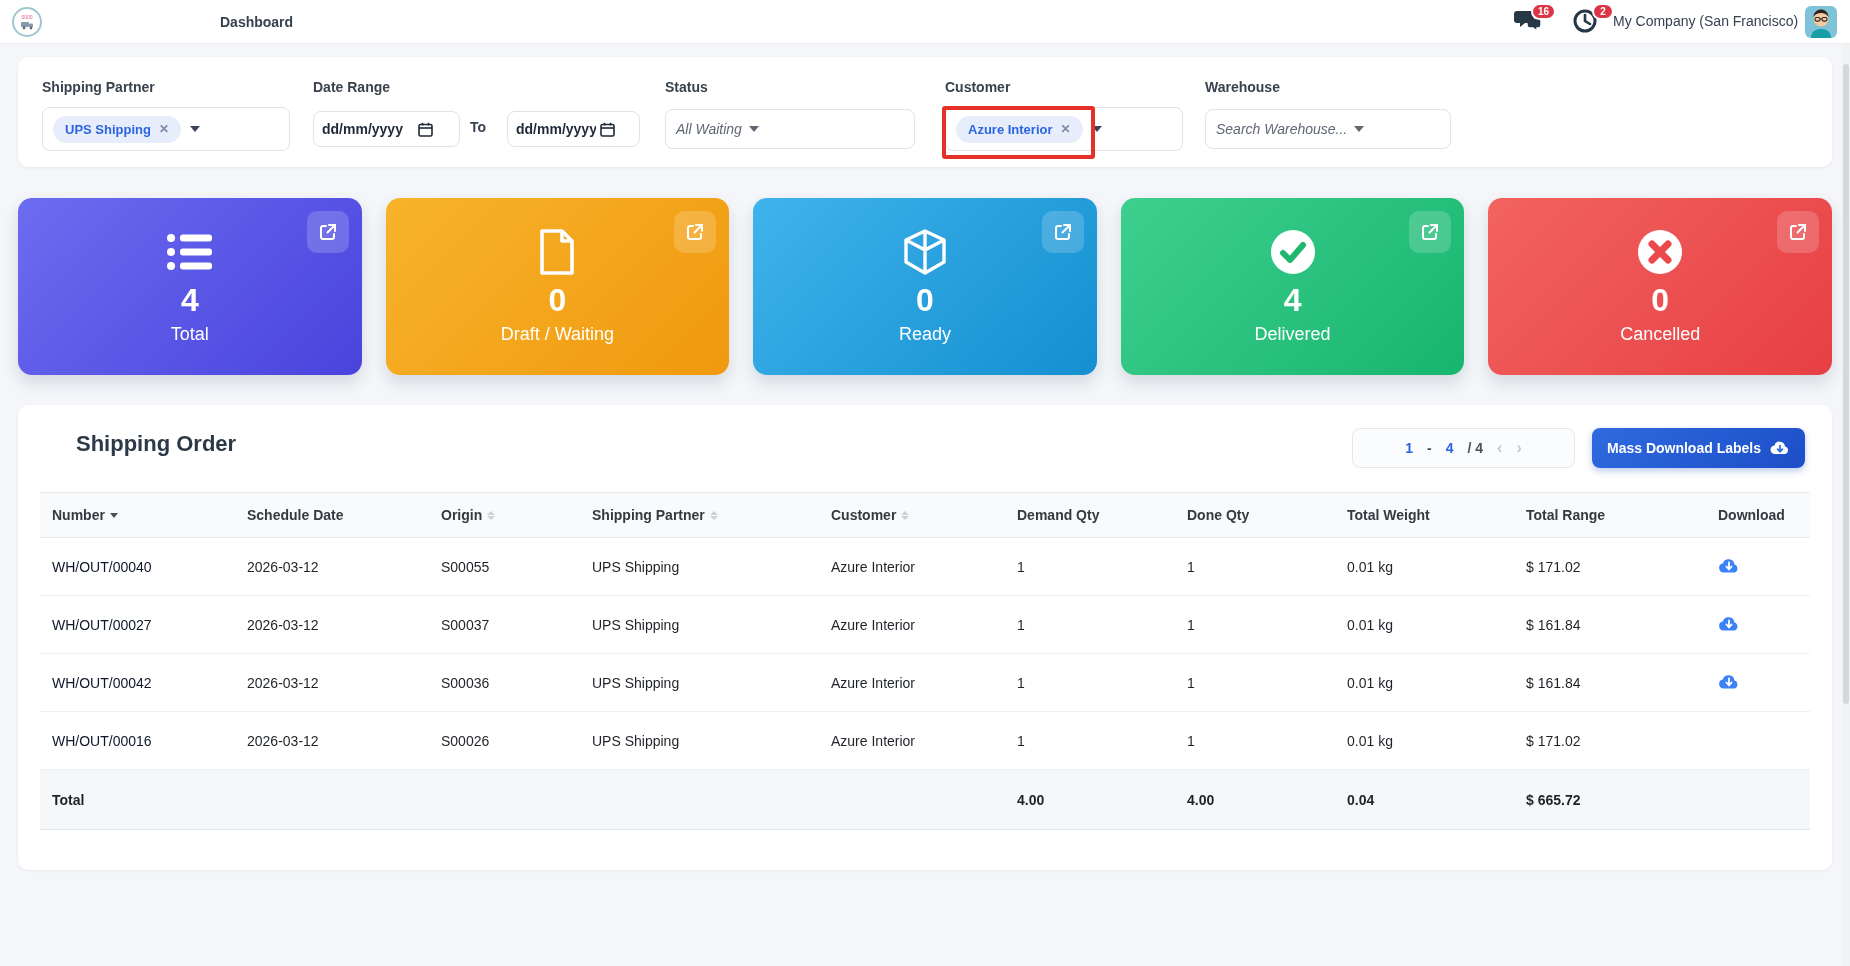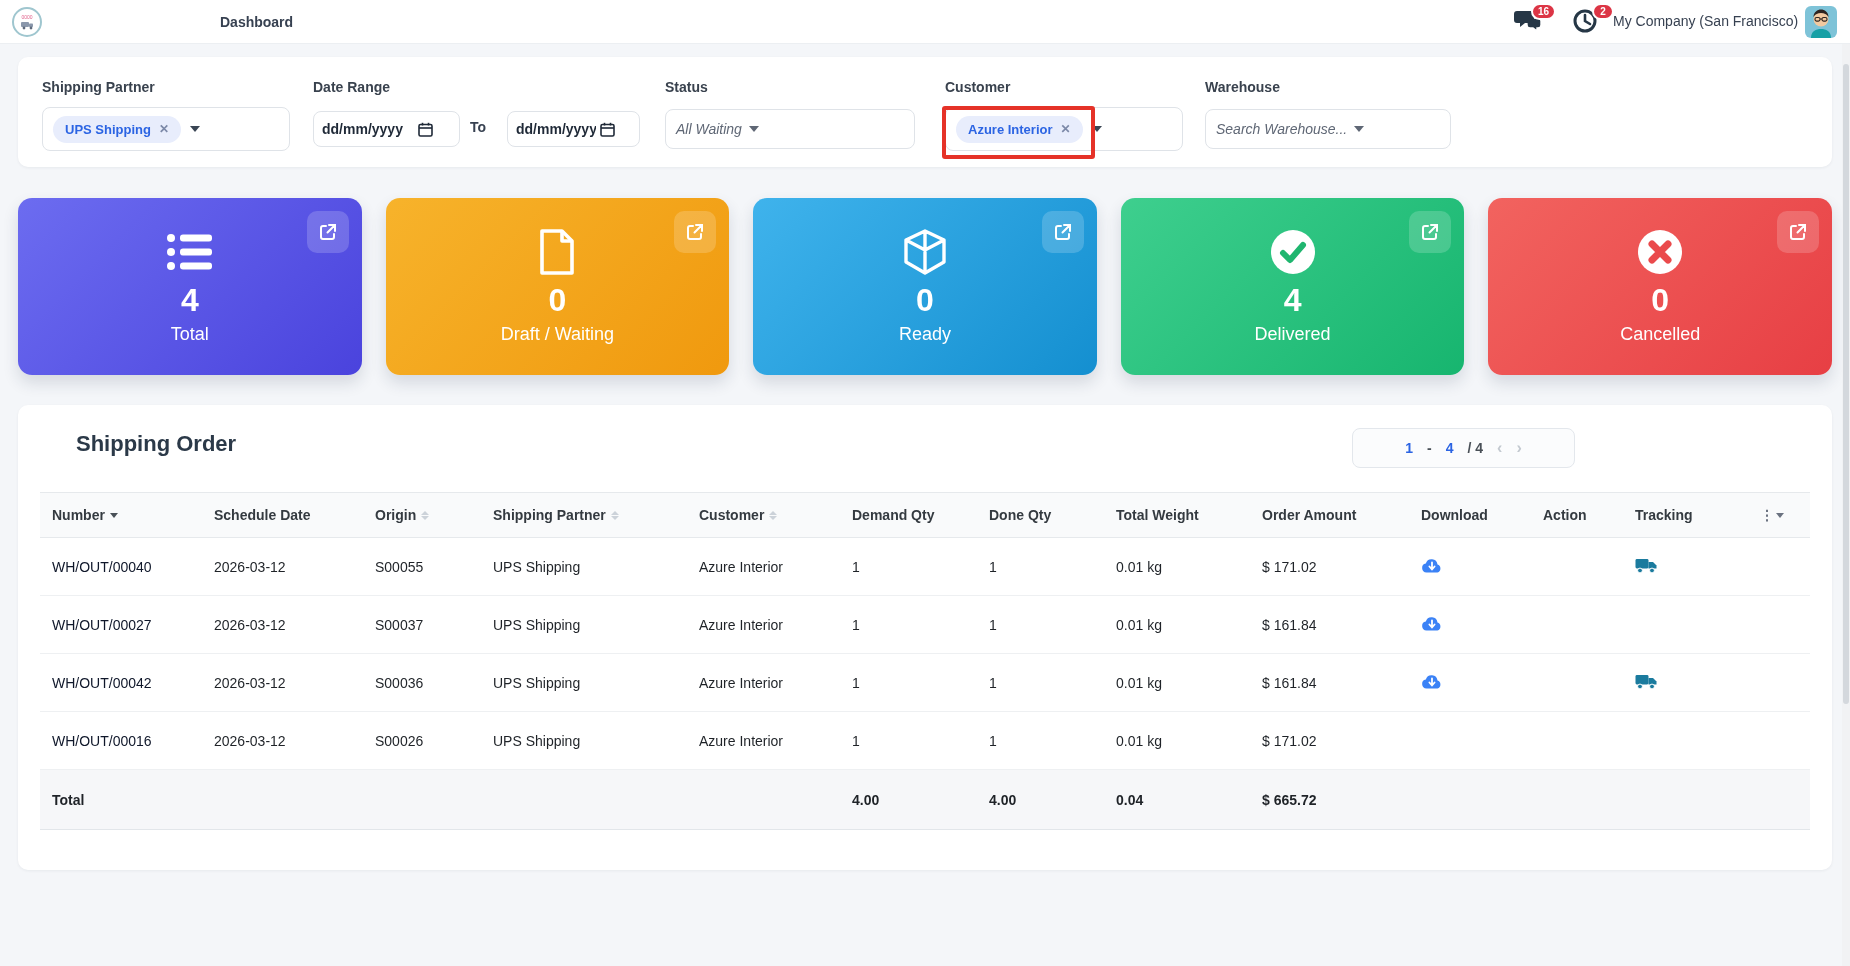--- a/index.html
+++ b/index.html
@@ -48,21 +48,21 @@
   .orders-title { position:absolute; left:22px; top:26px; font-size:22px; font-weight:700; color:#2b3948;margin-left:36px; }
   .pager { position:absolute; top:23px; left:1334px; width:223px; height:40px; border:1px solid #e3e7ec; background:#fbfcfd; border-radius:8px; display:flex; align-items:center; justify-content:center; gap:14px; font-size:14px; }
   .pager .pnum { color:#2b64e3; font-weight:700; cursor:pointer; }
   .pager .psep { color:#495057; font-weight:600; }
   .pager .ptotal { color:#495057; font-weight:600; }
   .pchev { color:#c3c9d0; font-size:16px; font-weight:700; cursor:pointer; }
   .mass-btn { position:absolute; top:23px; left:1574px; width:213px; height:40px; border:none; border-radius:8px; background:linear-gradient(135deg,#2e6ae0,#1d4ec8); color:#fff; font-size:14px; font-weight:700; display:flex; align-items:center; justify-content:center; gap:9px; cursor:pointer; box-shadow:0 3px 7px rgba(30,80,200,0.3); font-family:"Liberation Sans", sans-serif; }
 
   
   .otable { position:absolute; left:22px; top:87px; width:1770px; }
-  .trow { display:grid; grid-template-columns:174px 161px 118px 206px 153px 137px 127px 146px 159px 122px 92px 125px 1fr; align-items:center; }
+  .trow { display:grid; grid-template-columns:174px 161px 118px 206px 153px 137px 127px 146px 159px 122px 92px 125px 1fr; align-items:center;gap:33px; }
   .trow > div:first-child { padding-left:12px; }
   .thead { height:46px; background:#f9fafb; border-top:1px solid #e6e9ec; border-bottom:1px solid #e6e9ec; font-size:14px; font-weight:700; color:#343a40; }
   .th-cell { display:flex; align-items:center; gap:5px; white-space:nowrap; }
   .sort-desc { width:0; height:0; border-left:4px solid transparent; border-right:4px solid transparent; border-top:5px solid #495057; display:inline-block; }
   .sort-both { display:inline-flex; flex-direction:column; line-height:0; gap:1px; }
   .sort-both i { width:0; height:0; border-left:4px solid transparent; border-right:4px solid transparent; display:block; }
   .sort-both .up { border-bottom:4px solid #ccd2d9; }
   .sort-both .dn { border-top:4px solid #ccd2d9; }
   .opts-icon { color:#6b7280; font-size:14px; display:flex; align-items:center; gap:2px; cursor:pointer; }
   .opts-caret { width:0;height:0;border-left:4px solid transparent;border-right:4px solid transparent;border-top:5px solid #6b7280; }
@@ -289,20 +289,27 @@
 
     <div class="pager">
       <span class="pnum">1</span>
       <span class="psep">-</span>
       <span class="pnum">4</span>
       <span class="ptotal">/ 4</span>
       <span class="pchev">‹</span>
       <span class="pchev">›</span>
     </div>
 
+    <button class="mass-btn">
+      <span>Mass Download Labels</span>
+      <svg width="20" height="16" viewBox="0 0 20 16">
+          <path d="M5 14 a4.2 4.2 0 0 1 -0.6 -8.4 a5.4 5.4 0 0 1 10.6 1 a3.8 3.8 0 0 1 0 7.4 z" fill="#fff"></path>
+          <path d="M10 5.5 v6 M7.6 9.2 l2.4 2.6 l2.4 -2.6" stroke="#2e6ae0" stroke-width="1.7" fill="none" stroke-linecap="round"></path>
+        </svg>
+    </button>
 
     <div class="otable">
 
       <div class="trow thead">
         <div class="th-cell">
             <span>Number</span>
             <span class="sort-desc"></span>
           </div>
         <div class="th-cell">
             <span>Schedule Date</span>
@@ -331,21 +338,21 @@
         <div class="th-cell">
             <span>Demand Qty</span>
           </div>
         <div class="th-cell">
             <span>Done Qty</span>
           </div>
         <div class="th-cell">
             <span>Total Weight</span>
           </div>
         <div class="th-cell">
-            <span>Order Amount</span>
+            <span>Total Range</span>
           </div>
         <div class="th-cell">
             <span>Download</span>
           </div>
         <div class="th-cell">
             <span>Action</span>
           </div>
         <div class="th-cell">
             <span>Tracking</span>
           </div>

